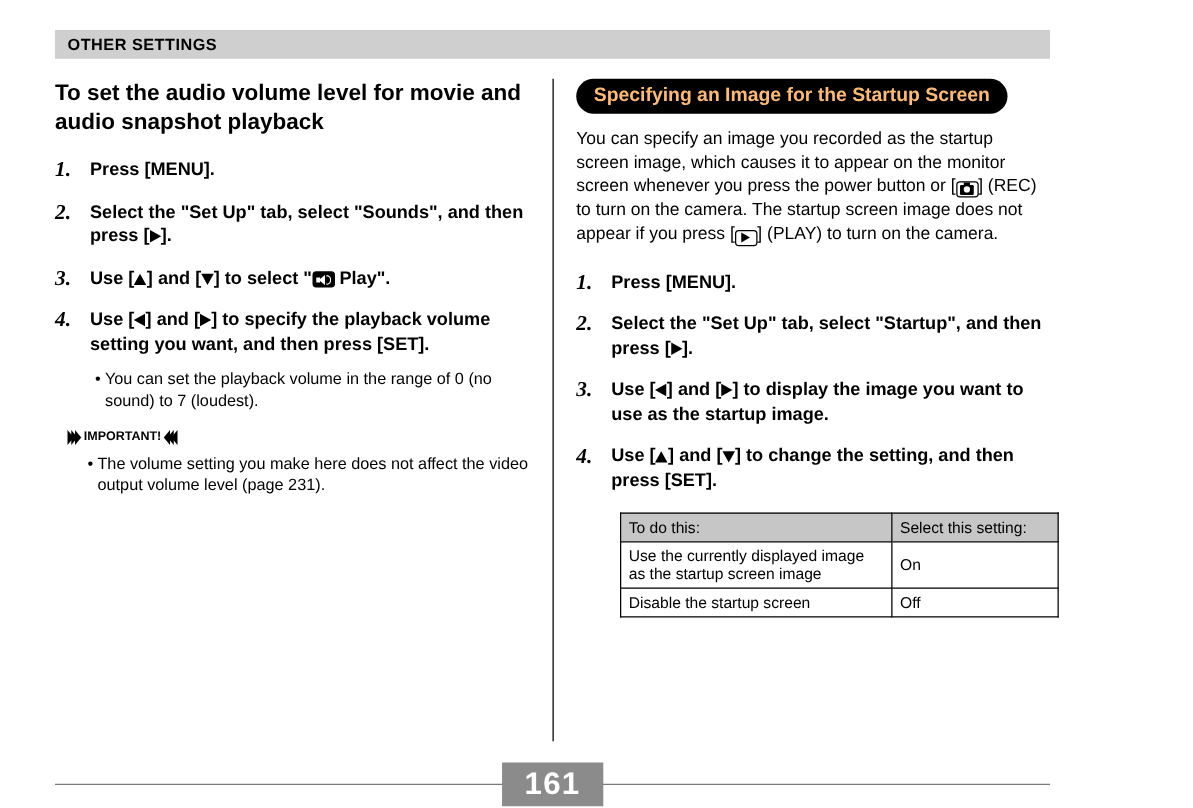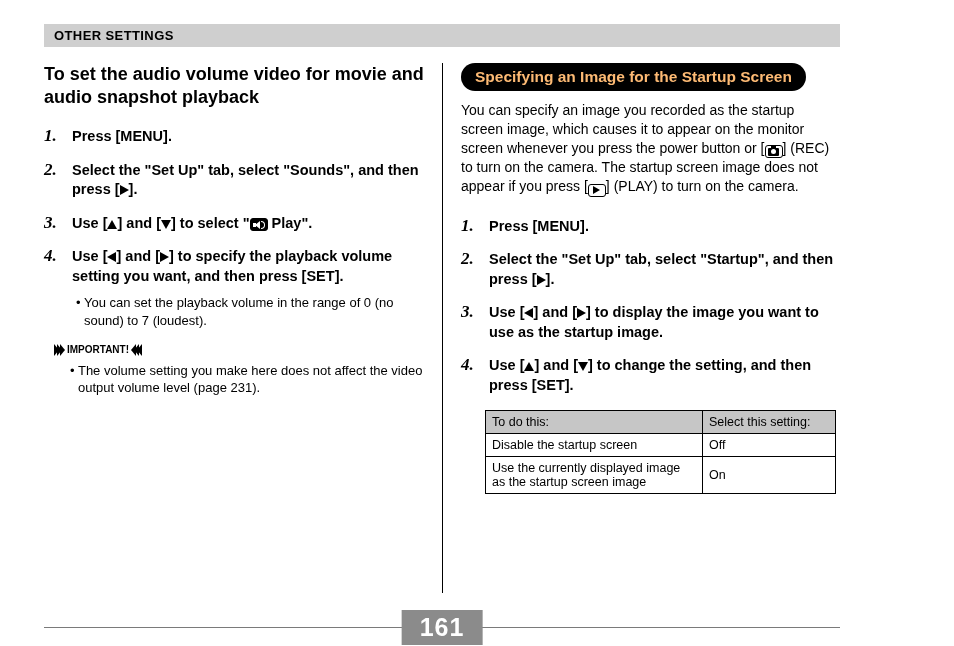--- a/index.html
+++ b/index.html
@@ -141,21 +141,21 @@
   .cam-lens { position:absolute; left:3px; top:1.5px; width:5px; height:5px; border-radius:50%; background:#fff; }
   .cam-top { position:absolute; left:3px; top:-2px; width:5px; height:2px; background:#000; }
 
   .play-icon .tri-r { border-left-color:#000; border-top-width:4px; border-bottom-width:4px; border-left-width:7px; }
 
   table.settings {
     border-collapse: collapse;
     width: 100%;
     font-size: 12.5px;
     margin-top: 4px;
-    margin-left: 24px;
+    margin-left: 35px;
     width: calc(100% - 28px);
   }
   table.settings th, table.settings td {
     border: 1px solid #000;
     padding: 4px 6px;
     text-align: left;
     vertical-align: middle;
     font-weight: normal;
   }
   table.settings th {
@@ -198,21 +198,21 @@
 </head>
 <body>
 
 <div class="page">
 
   <div class="header-bar">OTHER SETTINGS</div>
 
   <div class="columns">
 
     <div class="col">
-      <div class="section-title">To set the audio volume video for movie and audio snapshot playback</div>
+      <div class="section-title">To set the audio volume level for movie and audio snapshot playback</div>
 
       <ol class="steps">
         <li>
           <span>Press [MENU].</span>
         </li>
         <li>
           <span>Select the "Set Up" tab, select "Sounds", and then press [</span><span class="tri tri-r"></span><span>].</span>
         </li>
         <li>
           <span>Use [</span><span class="tri tri-u"></span><span>] and [</span><span class="tri tri-d"></span><span>] to select "</span><span class="iconbox dark">
@@ -274,26 +274,26 @@
         </li>
       </ol>
 
       <table class="settings">
         <tbody>
             <tr>
           <th>To do this:</th>
           <th>Select this setting:</th>
         </tr>
         <tr>
+          <td>Use the currently displayed image as the startup screen image</td>
+          <td>On</td>
+        </tr>
+        <tr>
           <td>Disable the startup screen</td>
           <td>Off</td>
-        </tr>
-        <tr>
-          <td>Use the currently displayed image as the startup screen image</td>
-          <td>On</td>
         </tr>
       </tbody>
         </table>
     </div>
 
   </div>
 
   <div class="footer">
     <div class="footer-line">
       <div class="page-num">161</div>

